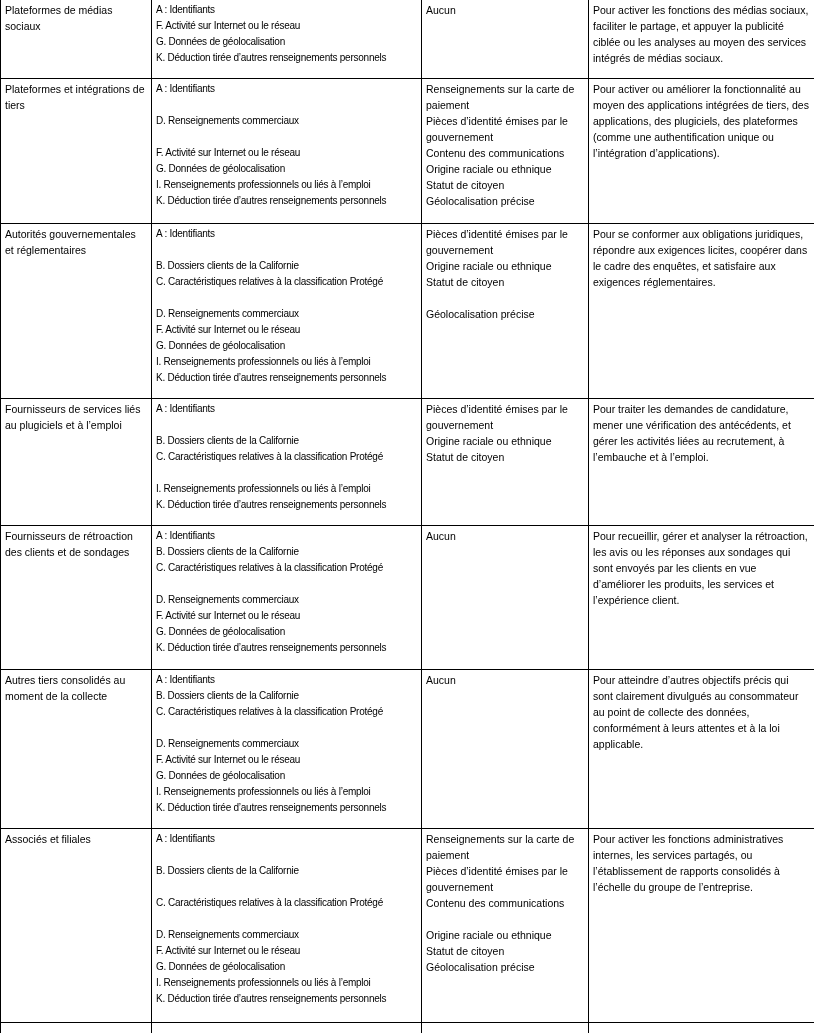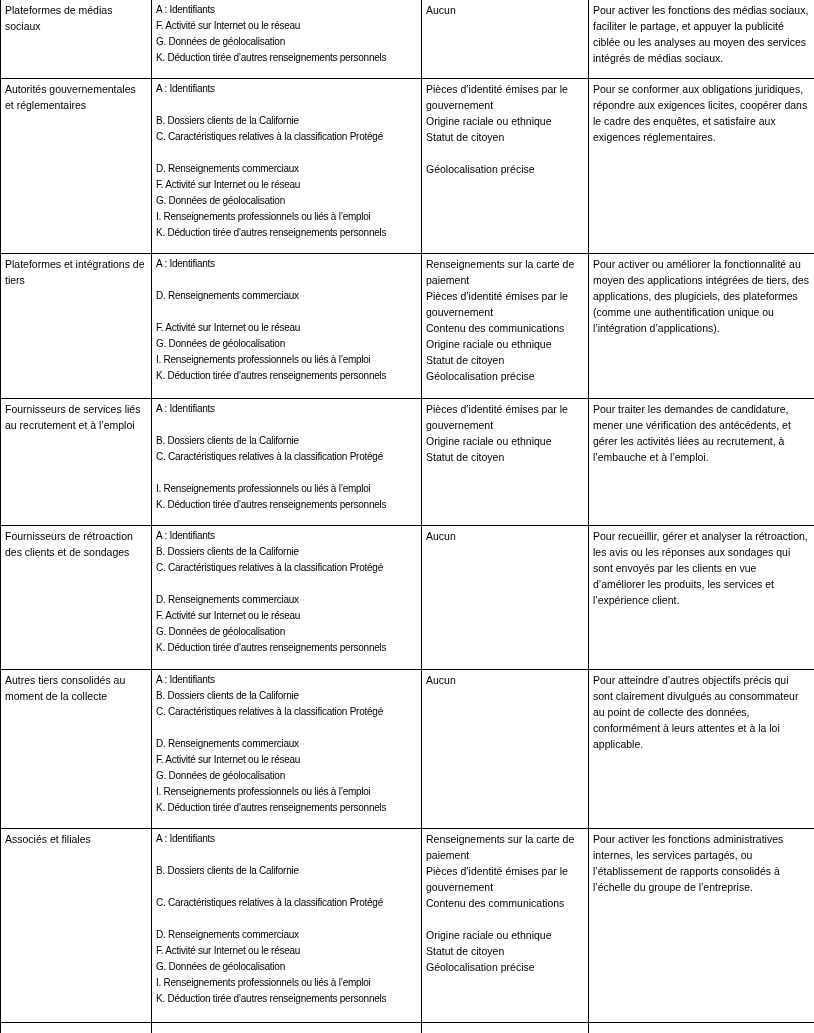--- a/index.html
+++ b/index.html
@@ -60,20 +60,46 @@
           <div class="line">G. Données de géolocalisation</div>
           <div class="line">K. Déduction tirée d’autres renseignements personnels</div>
         </td>
         <td class="cell-sensitive">
           <div class="line item">Aucun</div>
         </td>
         <td class="cell-purpose">
           <div class="line">Pour activer les fonctions des médias sociaux, faciliter le partage, et appuyer la publicité ciblée ou les analyses au moyen des services intégrés de médias sociaux.</div>
         </td>
       </tr>
+      <tr style="height: 145px;">
+        <td class="cell-third-party">
+          <div class="line">Plateformes et intégrations de tiers</div>
+        </td>
+        <td class="cell-pi">
+          <div class="line">A : Identifiants</div>
+          <div class="line"></div>
+          <div class="line">D. Renseignements commerciaux</div>
+          <div class="line"></div>
+          <div class="line">F. Activité sur Internet ou le réseau</div>
+          <div class="line">G. Données de géolocalisation</div>
+          <div class="line">I. Renseignements professionnels ou liés à l’emploi</div>
+          <div class="line">K. Déduction tirée d’autres renseignements personnels</div>
+        </td>
+        <td class="cell-sensitive">
+          <div class="line item">Renseignements sur la carte de paiement</div>
+          <div class="line item">Pièces d’identité émises par le gouvernement</div>
+          <div class="line item">Contenu des communications</div>
+          <div class="line item">Origine raciale ou ethnique</div>
+          <div class="line item">Statut de citoyen</div>
+          <div class="line item">Géolocalisation précise</div>
+        </td>
+        <td class="cell-purpose">
+          <div class="line">Pour activer ou améliorer la fonctionnalité au moyen des applications intégrées de tiers, des applications, des plugiciels, des plateformes (comme une authentification unique ou l’intégration d’applications).</div>
+        </td>
+      </tr>
       <tr style="height: 175px;">
         <td class="cell-third-party">
           <div class="line">Autorités gouvernementales et réglementaires</div>
         </td>
         <td class="cell-pi">
           <div class="line">A : Identifiants</div>
           <div class="line"></div>
           <div class="line">B. Dossiers clients de la Californie</div>
           <div class="line">C. Caractéristiques relatives à la classification Protégé</div>
           <div class="line"></div>
@@ -87,49 +113,23 @@
           <div class="line item">Pièces d’identité émises par le gouvernement</div>
           <div class="line item">Origine raciale ou ethnique</div>
           <div class="line item">Statut de citoyen</div>
           <div class="line"></div>
           <div class="line item">Géolocalisation précise</div>
         </td>
         <td class="cell-purpose">
           <div class="line">Pour se conformer aux obligations juridiques, répondre aux exigences licites, coopérer dans le cadre des enquêtes, et satisfaire aux exigences réglementaires.</div>
         </td>
       </tr>
-      <tr style="height: 145px;">
-        <td class="cell-third-party">
-          <div class="line">Plateformes et intégrations de tiers</div>
-        </td>
-        <td class="cell-pi">
-          <div class="line">A : Identifiants</div>
-          <div class="line"></div>
-          <div class="line">D. Renseignements commerciaux</div>
-          <div class="line"></div>
-          <div class="line">F. Activité sur Internet ou le réseau</div>
-          <div class="line">G. Données de géolocalisation</div>
-          <div class="line">I. Renseignements professionnels ou liés à l’emploi</div>
-          <div class="line">K. Déduction tirée d’autres renseignements personnels</div>
-        </td>
-        <td class="cell-sensitive">
-          <div class="line item">Renseignements sur la carte de paiement</div>
-          <div class="line item">Pièces d’identité émises par le gouvernement</div>
-          <div class="line item">Contenu des communications</div>
-          <div class="line item">Origine raciale ou ethnique</div>
-          <div class="line item">Statut de citoyen</div>
-          <div class="line item">Géolocalisation précise</div>
-        </td>
-        <td class="cell-purpose">
-          <div class="line">Pour activer ou améliorer la fonctionnalité au moyen des applications intégrées de tiers, des applications, des plugiciels, des plateformes (comme une authentification unique ou l’intégration d’applications).</div>
-        </td>
-      </tr>
       <tr style="height: 127px;">
         <td class="cell-third-party">
-          <div class="line">Fournisseurs de services liés au recrutement et à l’emploi</div>
+          <div class="line">Fournisseurs de services liés au plugiciels et à l’emploi</div>
         </td>
         <td class="cell-pi">
           <div class="line">A : Identifiants</div>
           <div class="line"></div>
           <div class="line">B. Dossiers clients de la Californie</div>
           <div class="line">C. Caractéristiques relatives à la classification Protégé</div>
           <div class="line"></div>
           <div class="line">I. Renseignements professionnels ou liés à l’emploi</div>
           <div class="line">K. Déduction tirée d’autres renseignements personnels</div>
         </td>

